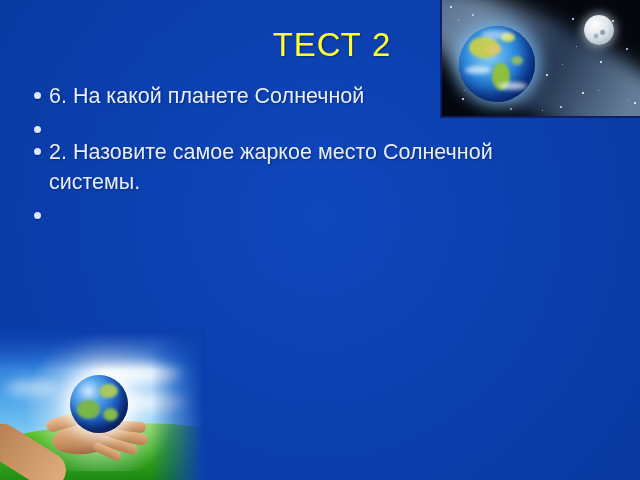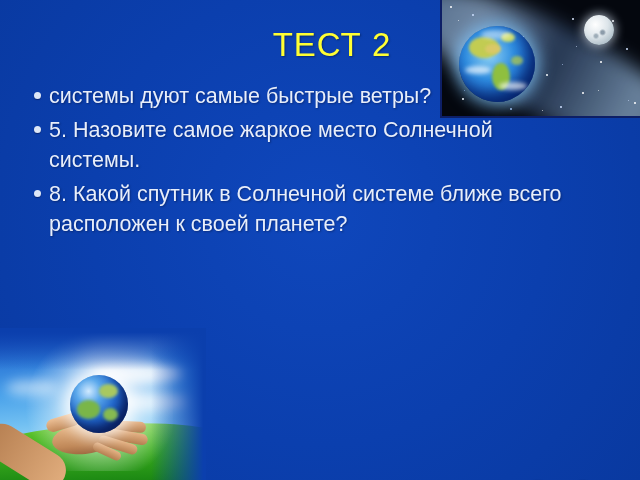--- a/index.html
+++ b/index.html
@@ -129,31 +129,32 @@
       <div class="ct ct5"></div>
       <div class="cw cw1"></div>
       <div class="cw cw2"></div>
       <div class="cw cw3"></div>
     </div>
   </div>
 
   <ul class="questions">
     <li>
       <span class="dot"></span>
-      <span class="q-text">системы дуют самые быстрые ветры?</span>
+      <span class="q-text">6. На какой планете Солнечной</span>
     </li>
     <li>
       <span class="dot"></span>
-      <span class="q-text">5. Назовите самое жаркое место Солнечной
+    </li>
+    <li>
+      <span class="dot"></span>
+      <span class="q-text">2. Назовите самое жаркое место Солнечной
 системы.</span>
     </li>
     <li>
       <span class="dot"></span>
-      <span class="q-text">8. Какой спутник в Солнечной системе ближе всего
-расположен к своей планете?</span>
     </li>
   </ul>
 
   <div class="hands-img">
     <div class="sky"></div>
     <div class="cl cl1"></div>
     <div class="cl cl2"></div>
     <div class="cl cl3"></div>
     <div class="grass"></div>
     <div class="beam"></div>

